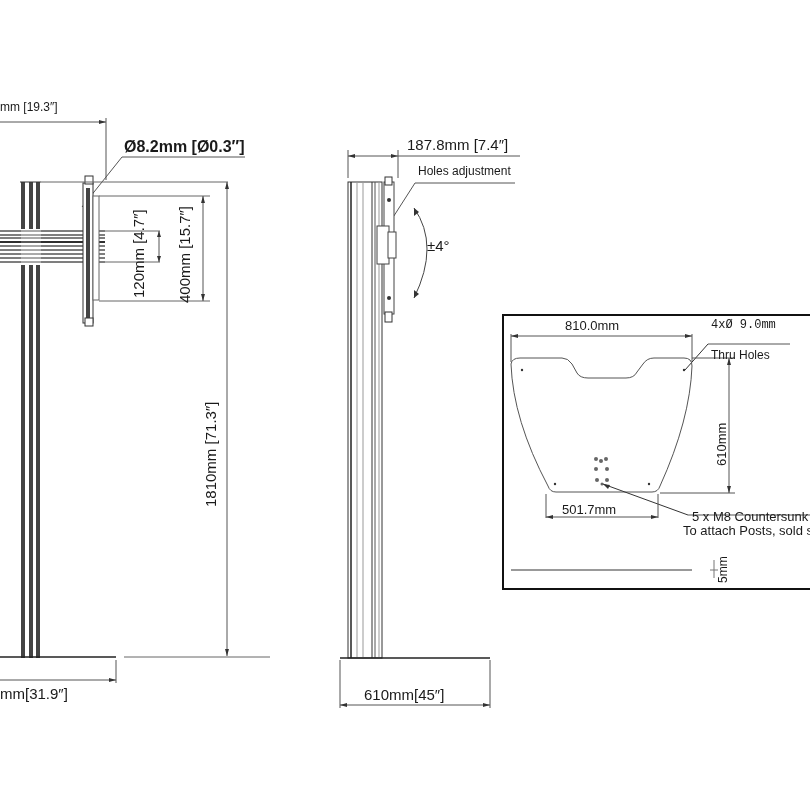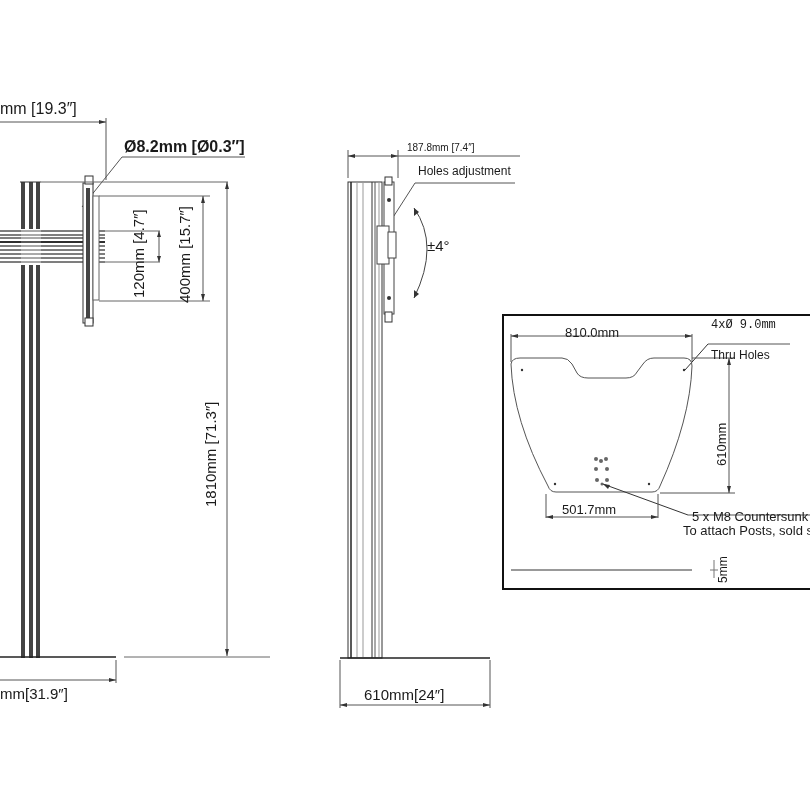--- a/index.html
+++ b/index.html
@@ -171,32 +171,32 @@
     <line x1="546" y1="517" x2="658" y2="517" stroke="#555"></line>
     <polygon points="546,517 553,515 553,519" fill="#333" stroke="none"></polygon>
     <polygon points="658,517 651,515 651,519" fill="#333" stroke="none"></polygon>
 
     <line x1="511" y1="570" x2="692" y2="570" stroke="#777" stroke-width="1.5"></line>
     <line x1="710" y1="570" x2="718" y2="570" stroke="#777"></line>
     <line x1="714" y1="560" x2="714" y2="578" stroke="#777"></line>
   </g>
 </svg>
 
-<div class="lbl" style="left:0;top:101px;font-size:16px;">mm [19.3″]</div>
+<div class="lbl" style="left:0;top:101px;font-size:12px;">mm [19.3″]</div>
 <div class="lbl" style="left:124px;top:139px;font-size:16px;font-weight:bold;">Ø8.2mm [Ø0.3″]</div>
 <div class="lbl rot" style="left:131px;top:298px;font-size:15px;">120mm [4.7″]</div>
 <div class="lbl rot" style="left:177px;top:303px;font-size:15px;">400mm [15.7″]</div>
 <div class="lbl rot" style="left:203px;top:507px;font-size:15px;">1810mm [71.3″]</div>
 <div class="lbl" style="left:0;top:686px;font-size:15px;text-align:right;">mm[31.9″]</div>
 
-<div class="lbl" style="left:407px;top:137px;font-size:10px;margin-top:6px;">187.8mm [7.4″]</div>
+<div class="lbl" style="left:407px;top:137px;font-size:15px;">187.8mm [7.4″]</div>
 <div class="lbl sm" style="left:418px;top:165px;">Holes adjustment</div>
 <div class="lbl" style="left:427px;top:238px;font-size:15px;">±4°</div>
-<div class="lbl" style="left:364px;top:687px;font-size:15px;">610mm[24″]</div>
-
-<div class="lbl md" style="left:565px;top:326px;">810.0mm</div>
+<div class="lbl" style="left:364px;top:687px;font-size:15px;">610mm[45″]</div>
+
+<div class="lbl md" style="left:565px;top:319px;">810.0mm</div>
 <div class="lbl sm" style="left:711px;top:319px;font-family:Liberation Mono, monospace;">4xØ 9.0mm</div>
 <div class="lbl sm" style="left:711px;top:349px;">Thru Holes</div>
 <div class="lbl rot md" style="left:715px;top:466px;">610mm</div>
 <div class="lbl md" style="left:562px;top:503px;">501.7mm</div>
 <div class="lbl md" style="left:692px;top:510px;">5 x M8 Countersunk</div>
 <div class="lbl md" style="left:683px;top:524px;">To attach Posts, sold s</div>
 <div class="lbl rot sm" style="left:717px;top:583px;">5mm</div>
 
 </body></html>

